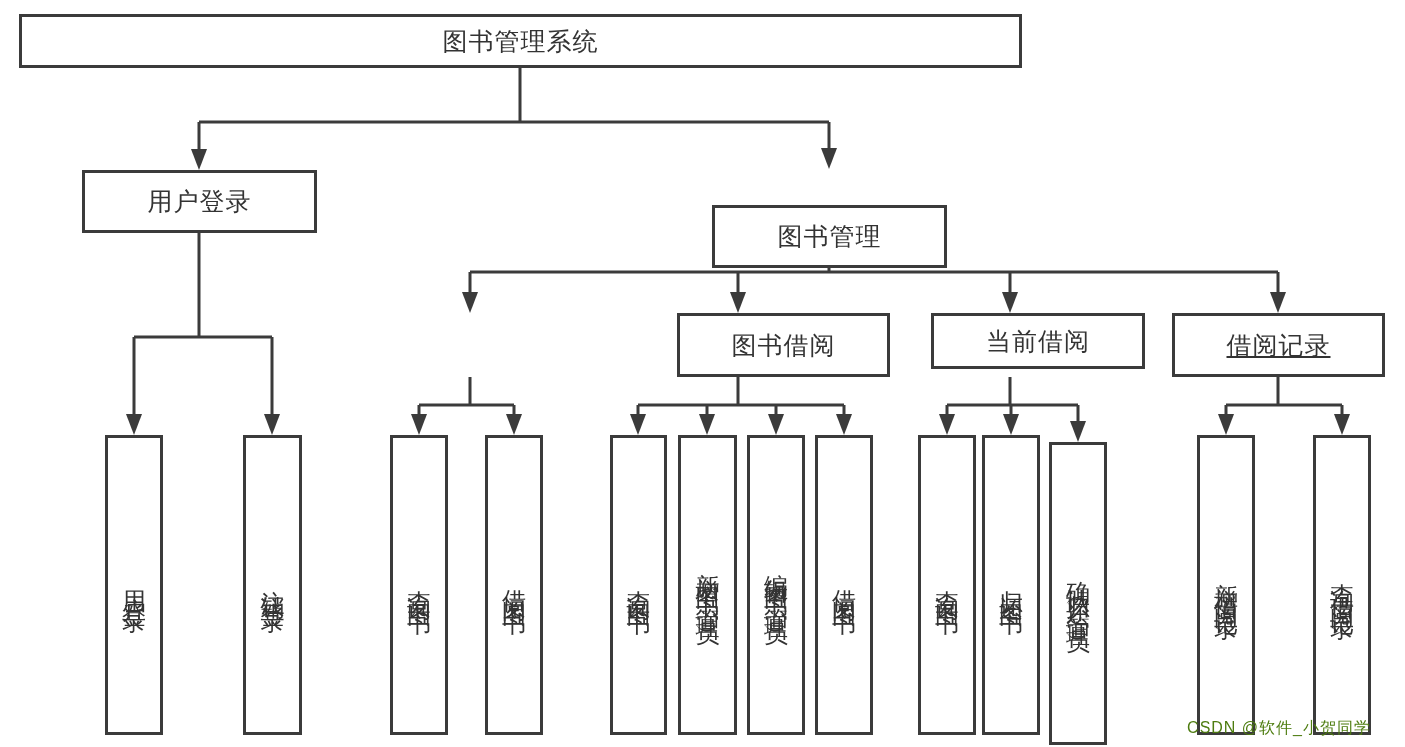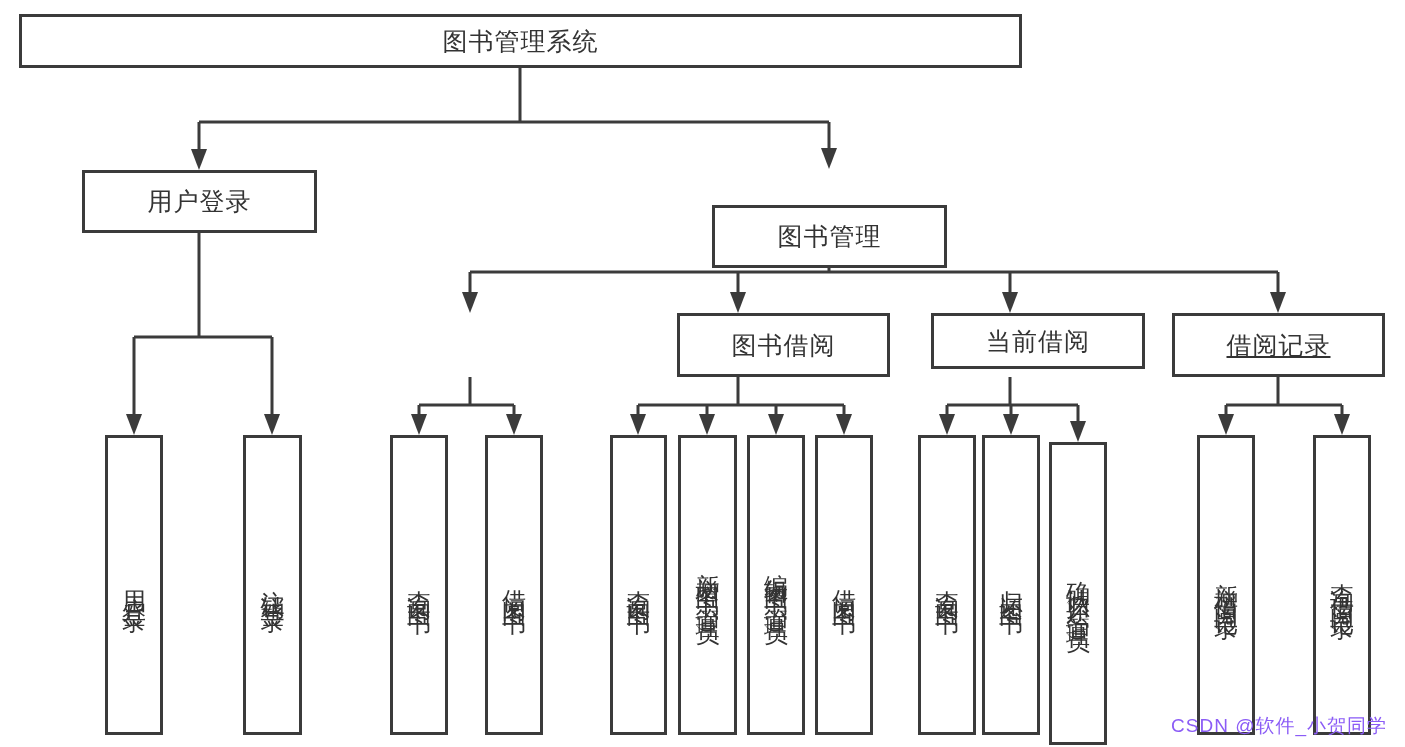--- a/index.html
+++ b/index.html
@@ -54,23 +54,23 @@
   #leaf-bb-1{left:678px;width:59px;}
   #leaf-bb-2{left:747px;}
   #leaf-bb-3{left:815px;}
   #leaf-cb-0{left:918px;}
   #leaf-cb-1{left:982px;}
   #leaf-cb-2{left:1049px;top:442px;height:303px;}
   #leaf-br-0{left:1197px;}
   #leaf-br-1{left:1313px;}
   .watermark{
     position:absolute;
-    right:18px;bottom:8px;
-    font-size:19px;
-    color:#8b5cf6;
+    right:34px;bottom:8px;
+    font-size:16px;
+    color:#4d7c0f;
     letter-spacing:1px;
     white-space:nowrap;
   }
 </style>
 </head>
 <body>
 
 <div class="canvas">
 
   <svg class="connectors" width="1405" height="747" viewBox="0 0 1405 747" xmlns="http://www.w3.org/2000/svg">

